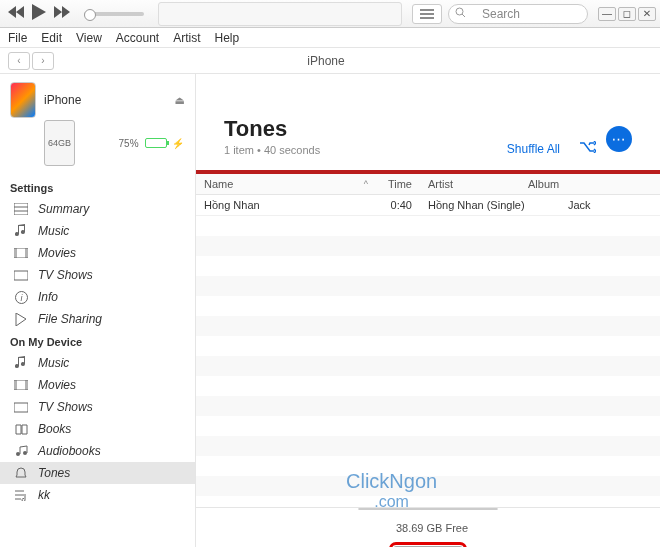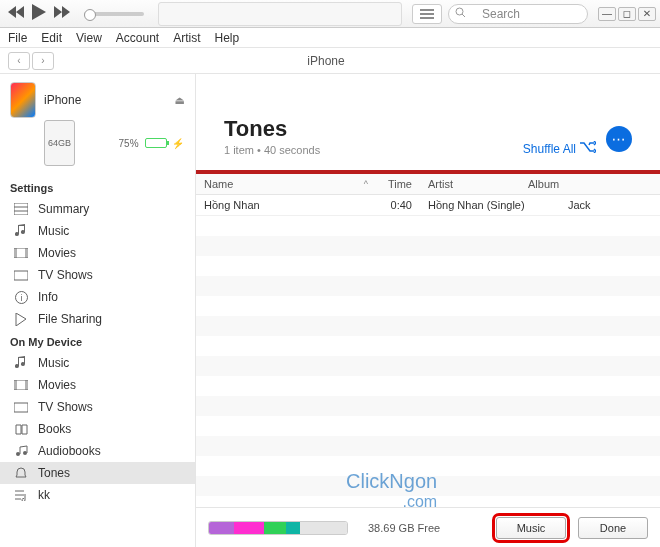--- a/index.html
+++ b/index.html
@@ -31,49 +31,49 @@
 .device-img { width:26px; height:36px; border-radius:4px; background: linear-gradient(135deg,#ff2d55,#ff9500,#007aff); border:1px solid #ccc; }
 .device-name { font-size:12px; color:#333; }
 .device-eject { margin-left:auto; color:#888; font-size:11px; }
 .device-sub { display:flex; align-items:center; padding: 2px 10px 10px 44px; gap:6px; font-size:10px; color:#666; }
 .cap-badge { border:1px solid #bbb; border-radius:3px; padding:17px 3px; font-size:9px; color:#666; background:#f5f5f5; }
 .batt { width:22px; height:10px; border:1px solid #4cd964; border-radius:2px; position:relative; }
 .batt::before { content:''; position:absolute; right:-3px; top:2px; width:2px; height:4px; background:#4cd964; }
 .batt-fill { height:100%; width:75%; background:#4cd964; }
 
 .side-header { font-weight:600; color:#333; padding: 6px 10px 4px; font-size:11px; }
-.side-item { display:flex; align-items:center; gap:10px; padding: 4px 10px 4px 14px; cursor:pointer; color:#333; }
+.side-item { display:flex; align-items:center; gap:10px; padding: 4px 10px 4px 14px; cursor:pointer; color:#333;font-style:italic; }
 .side-item.sel { background:#e6e6e6; }
 .side-ico { width:14px; height:14px; display:flex; align-items:center; justify-content:center; color:#666; }
 
 .main { flex:1; display:flex; flex-direction:column; position:relative; }
 .main-head { padding: 42px 28px 14px; display:flex; align-items:flex-end; justify-content:space-between; }
 .title-block h1 { font-size:22px; font-weight:700; color:#222; }
 .subtitle { color:#888; font-size:11px; margin-top:2px; }
 .shuffle-group { display:flex; align-items:center; gap:10px; }
-.shuffle-link { color:#0b6de0; font-size:12px; display:flex; gap:4px; align-items:center;margin-top:20px; }
+.shuffle-link { color:#0b6de0; font-size:12px; display:flex; gap:20px; align-items:center;margin-top:20px; }
 .more-btn { width:26px; height:26px; border-radius:50%; background:#0b6de0; color:#fff; display:flex; align-items:center; justify-content:center; font-size:14px; letter-spacing:1px; }
 
 .thead { display:flex; border-top:4px solid #b91c1c; border-bottom:1px solid #e5e5e5; background:#fafafa; font-size:11px; color:#555; }
 .th, .td { padding: 4px 8px; }
 .col-name { flex: 0 0 180px; display:flex; align-items:center; justify-content:space-between; }
 .col-time { flex: 0 0 44px; text-align:right; }
 .col-artist { flex: 0 0 100px; }
 .col-album { flex: 1; }
 .trow { display:flex; font-size:11px; color:#333; border-bottom:1px solid #f0f0f0; }
 .stripes { flex:1; background: repeating-linear-gradient(#fff 0 20px, #f8f8f8 20px 40px); }
 
-.footer { height: 40px; border-top:1px solid #e5e5e5; display:flex; align-items:center; padding: 0 12px; gap:12px; }
+.footer { height: 40px; border-top:1px solid #e5e5e5; display:flex; align-items:center; padding: 0 12px; gap:12px;flex-direction:column; }
 .storage { height:14px; width:140px; border:1px solid #ccc; border-radius:3px; overflow:hidden; display:flex; }
 .seg { height:100%; }
 .free-label { color:#555; font-size:11px; flex:1; text-align:left; padding-left:8px; }
 .btn { min-width:70px; height:22px; border:1px solid #aaa; border-radius:3px; background:linear-gradient(#fff,#f1f1f1); display:flex; align-items:center; justify-content:center; font-size:11px; color:#333; }
 .sync-hl { outline: 3px solid #e10000; outline-offset: 1px; }
 
-.watermark { position:absolute; left:150px; top:396px; color:#2f7ec6; opacity:.7; font-size:20px; font-family: Georgia, serif; text-align:right; pointer-events:none; }
+.watermark { position:absolute; left:150px; top:396px; color:#2f7ec6; opacity:.7; font-size:20px; font-family: Georgia, serif; text-align:center; pointer-events:none; }
 .watermark .l2 { display:block; font-size:16px; }
 </style>
 </head>
 <body>
 
 <div class="titlebar">
   <div class="play-group">
     <span class="pb-icon"><svg width="16" height="12" viewBox="0 0 16 12">
           <path d="M8 6L16 0v12zM0 6L8 0v12z" fill="#555"></path>
         </svg></span>

